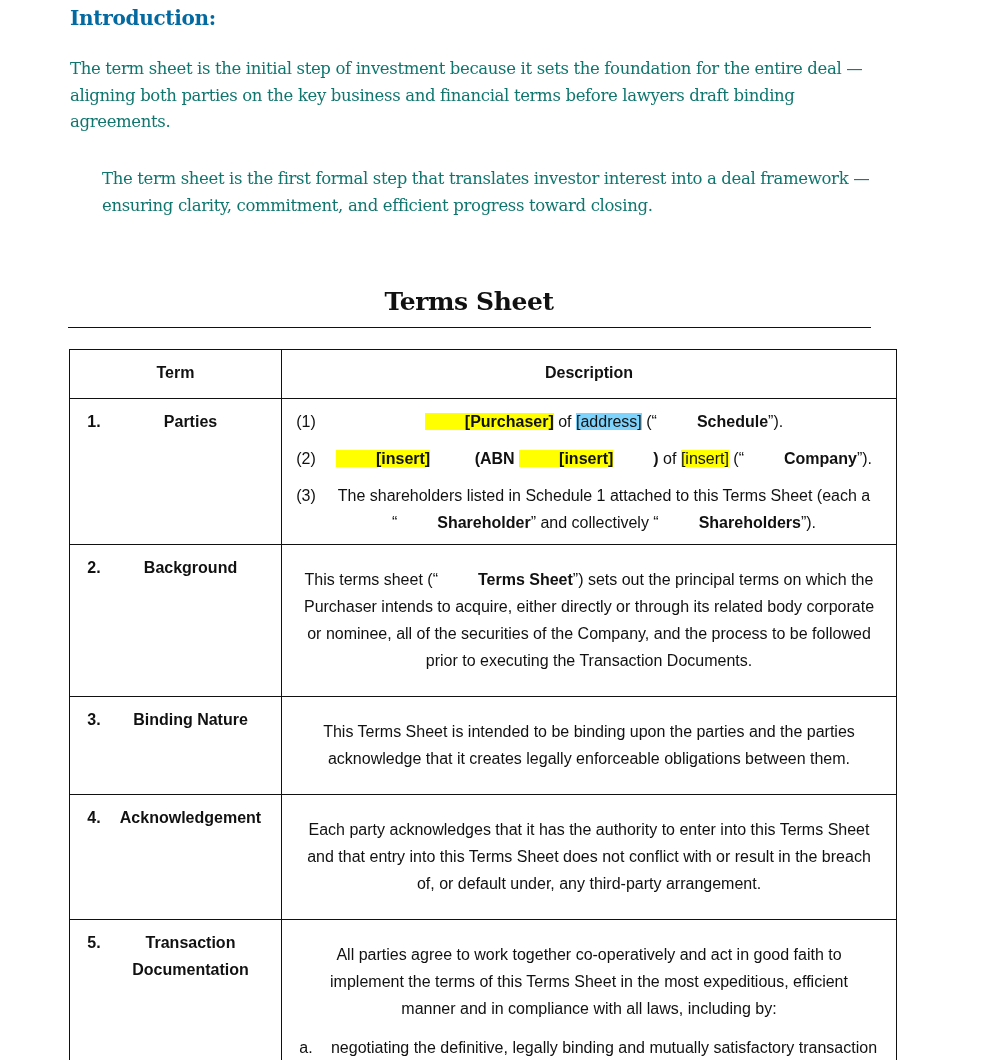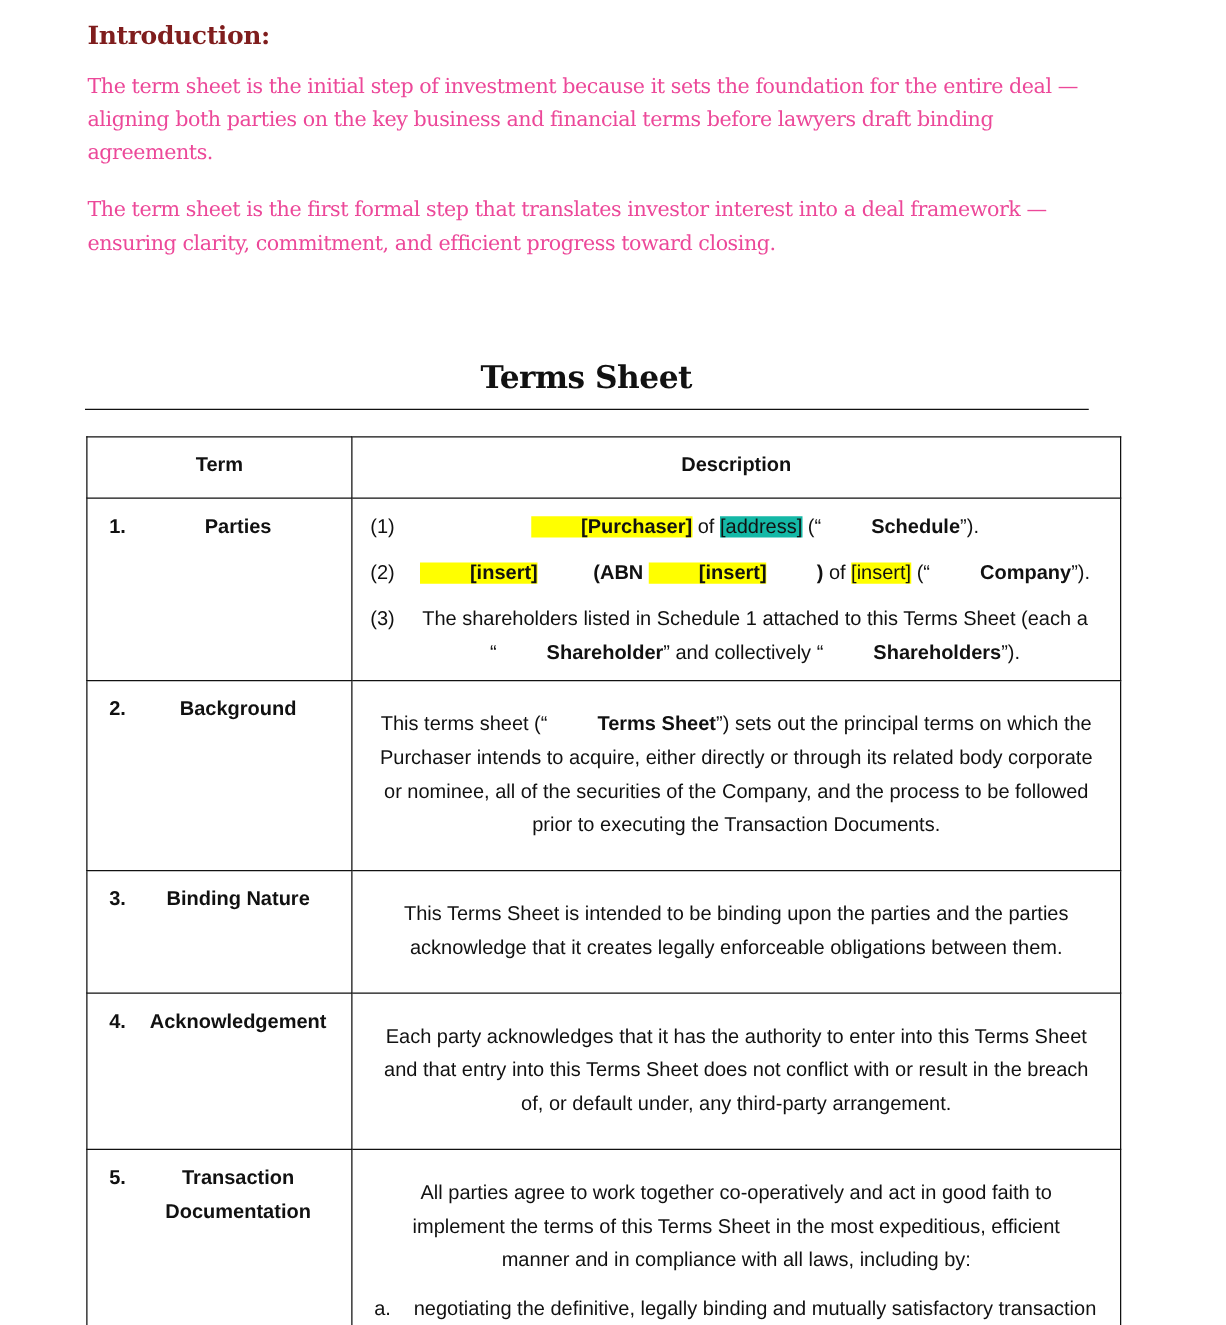--- a/index.html
+++ b/index.html
@@ -10,41 +10,41 @@
     body {
       width: 981px;
       height: 1060px;
       overflow: hidden;
       position: relative;
       color: #111111;
     }
     .intro-heading {
       position: absolute;
       left: 70px;
-      top: 16px;
+      top: 6px;
       margin: 0;
       font-family: "DejaVu Serif", serif;
       font-size: 20px;
       font-weight: bold;
       letter-spacing: -0.3px;
-      color: #7f1d1d;
+      color: #0369a1;
     }
     .intro-para {
       position: absolute;
       left: 70px;
       width: 810px;
       margin: 0;
       font-family: "DejaVu Serif", serif;
       font-size: 16.5px;
       line-height: 26.5px;
       letter-spacing: -0.35px;
-      color: #ec4899;
+      color: #0f766e;
     }
     .intro-para.p1 { top: 56px; }
-    .intro-para.p2 { top: 155px; }
+    .intro-para.p2 { top: 166px; margin-left: 32px; }
 
     .sheet-title {
       position: absolute;
       left: 68px;
       width: 802px;
       top: 287px;
       margin: 0;
       text-align: center;
       font-family: "DejaVu Serif", serif;
       font-size: 25px;
@@ -162,21 +162,21 @@
       <div class="cell-inner term-label">
         <span class="term-num">1.</span>
         <span class="term-text">Parties</span>
       </div>
     </td>
     <td>
       <div class="cell-inner" style="padding-bottom:8px;">
         <div class="numbered">
           <span class="num">(1)</span>
           <span class="txt">
-            <span class="hl bold" style="background: rgb(255, 255, 0);">[Purchaser]</span><span> of </span><span class="hl" style="background: #14b8a6;">[address]</span><span> (“</span><b>Schedule</b><span>”).</span>
+            <span class="hl bold" style="background: rgb(255, 255, 0);">[Purchaser]</span><span> of </span><span class="hl" style="background: #7dd3fc;">[address]</span><span> (“</span><b>Schedule</b><span>”).</span>
           </span>
         </div>
         <div class="numbered">
           <span class="num">(2)</span>
           <span class="txt">
             <span class="hl bold" style="background: rgb(255, 255, 0);">[insert]</span><b> (ABN </b><span class="hl bold" style="background: rgb(255, 255, 0);">[insert]</span><b>)</b><span> of </span><span class="hl" style="background: rgb(255, 255, 0);">[insert]</span><span> (“</span><b>Company</b><span>”).</span>
           </span>
         </div>
         <div class="numbered">
           <span class="num">(3)</span>

